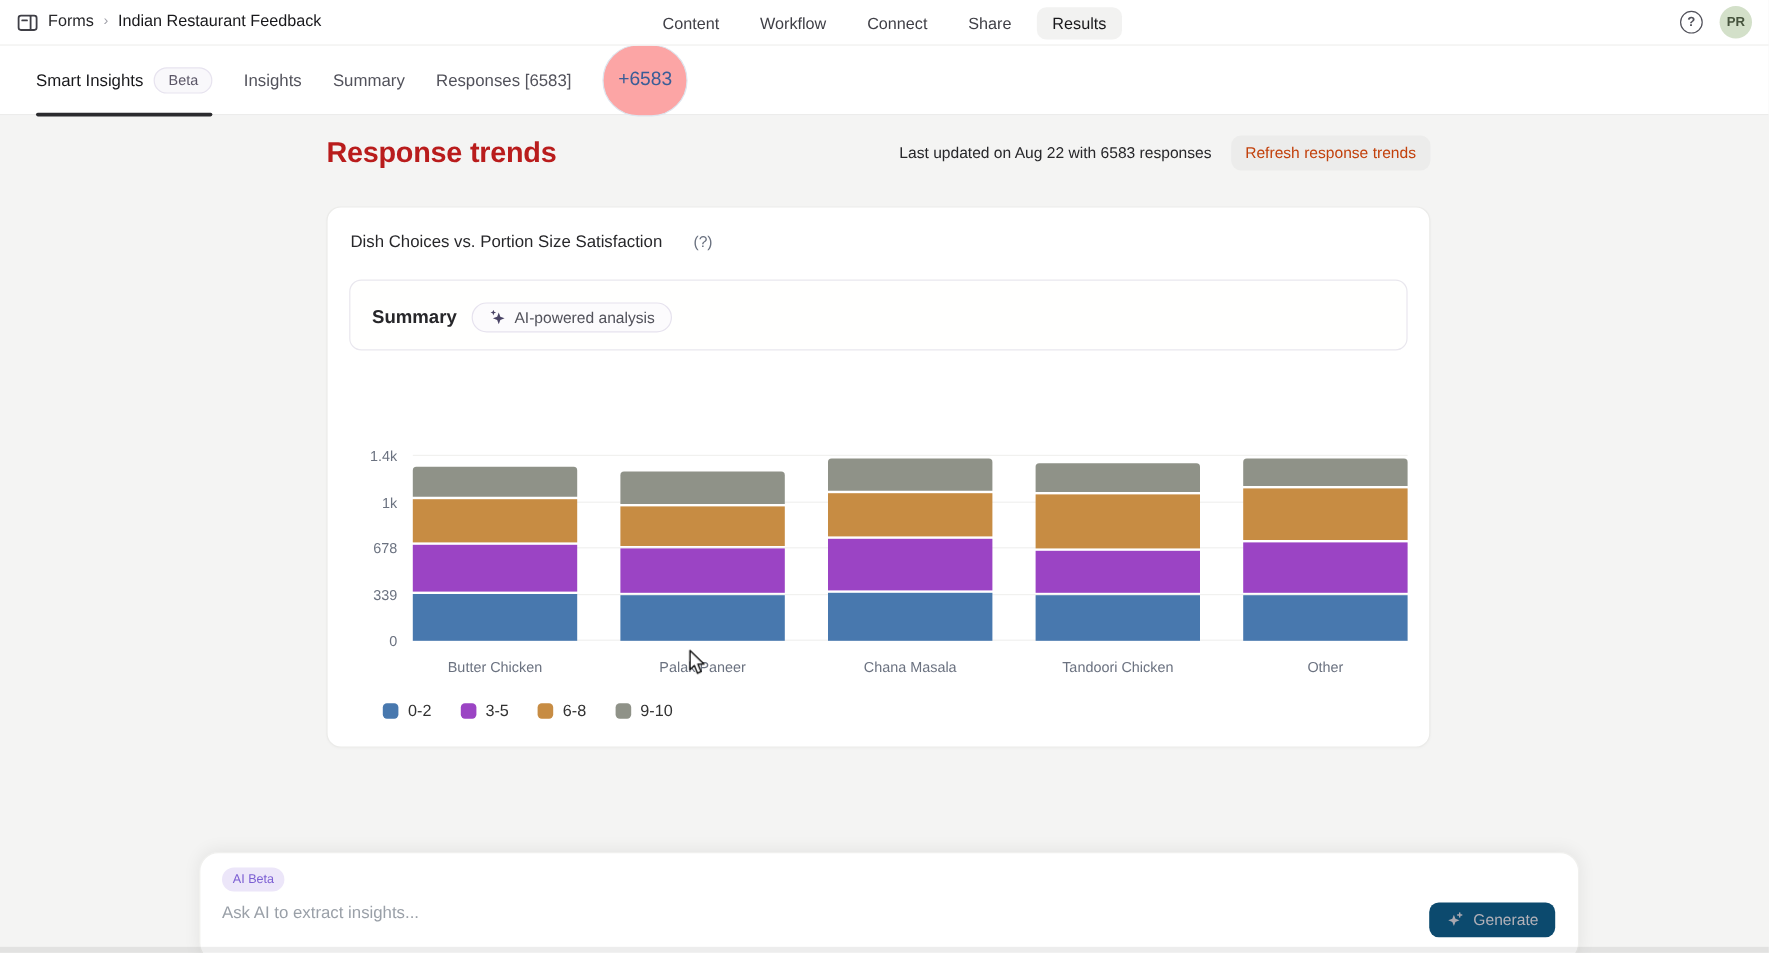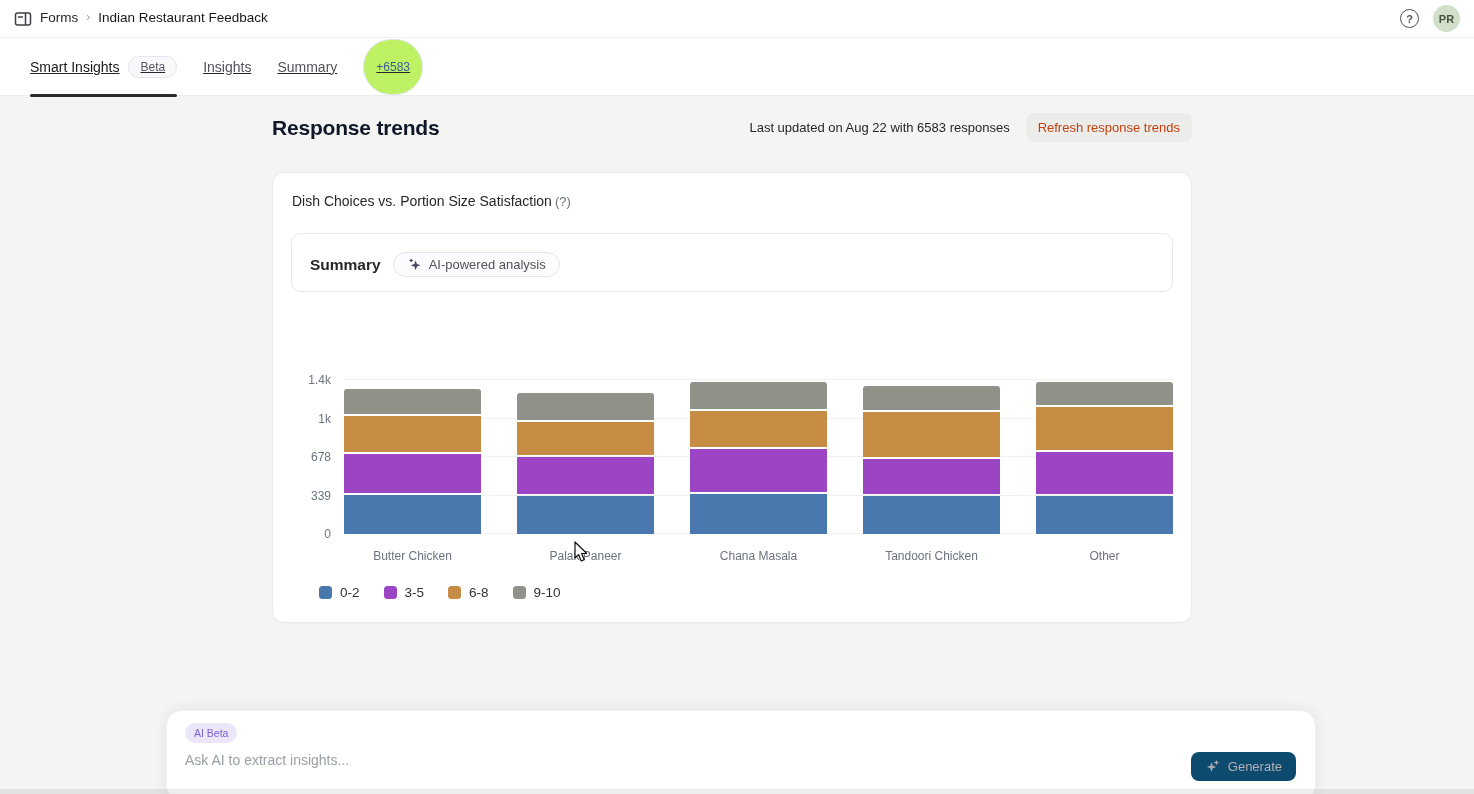--- a/index.html
+++ b/index.html
@@ -30,54 +30,54 @@
     font-size:11px; font-weight:600; color:#52525b; cursor:pointer;
   }
   .avatar {
     width:27px; height:27px; border-radius:50%; background:#d3e0c9;
     display:flex; align-items:center; justify-content:center;
     font-size:11px; font-weight:600; color:#46543d; cursor:pointer;
   }
   
   .tabbar {
     background:#fff; height:58px; display:flex; align-items:center;
-    padding:0 0 0 30px; gap:26px; border-bottom:1px solid #ececeb;text-decoration:underline;
+    padding:0 0 0 30px; gap:26px; border-bottom:1px solid #ececeb;
   }
   .tab { position:relative; height:58px; display:flex; align-items:center; gap:9px;
          font-size:14px; color:#52525b; cursor:pointer; }
   .tab.active { color:#18181b; font-weight:500; }
   .tab.active::after {
     content:""; position:absolute; left:0; right:0; bottom:-1px;
     height:3px; background:#2b2b2e; border-radius:2px;
   }
   .beta-pill {
     font-size:12px; color:#5a5566; background:#f9f8fb; border:1px solid #e7e3ef;
     border-radius:999px; padding:3px 11px; font-weight:400;
   }
   .count-pill {
-    font-size:12px; color:#3a5d97; background:#bef264; border:1px solid #dde5ee;
+    font-size:16px; color:#3a5d97; background:#fca5a5; border:1px solid #dde5ee;
     border-radius:999px; padding:20px 12px; cursor:pointer;
   }
   
   .content { width:920px; margin:0 0 0 272px; }
   .page-head { display:flex; align-items:center; justify-content:space-between; margin-top:17px; }
-  .page-title { font-size:21px; font-weight:600; letter-spacing:-0.2px; color:#0f172a; }
+  .page-title { font-size:24px; font-weight:600; letter-spacing:-0.2px; color:#b91c1c; }
   .page-head-right { display:flex; align-items:center; gap:16px; }
   .updated { font-size:13px; color:#27272a; }
   .refresh-btn {
     font-size:13px; color:#c2410c; background:#ececeb; border:none;
     border-radius:8px; padding:7px 12px; cursor:pointer; font-weight:500;
     font-family:inherit;
   }
   
   .card {
     margin-top:30px; background:#fff; border:1px solid #ebebe9; border-radius:12px;
     padding:20px 18px 22px; box-shadow:0 1px 2px rgba(0,0,0,0.02);
   }
-  .card-title-row { display:flex; align-items:center; gap:3px; padding-left:1px; }
+  .card-title-row { display:flex; align-items:center; gap:26px; padding-left:1px; }
   .card-title { font-size:14px; font-weight:500; color:#27272a; }
   .card-help { font-size:13px; color:#6b7280; cursor:pointer; }
   .summary-box {
     margin-top:24px; border:1px solid #e9e7ee; border-radius:10px;
     background:#fffffe; padding:18px 18px 14px;
   }
   .summary-head { display:flex; align-items:center; gap:12px; }
   .summary-title { font-size:15.5px; font-weight:600; color:#27272a; }
   .ai-pill {
     display:flex; align-items:center; gap:7px; border:1px solid #e6e2ee;
@@ -136,36 +136,46 @@
       <svg width="18" height="18" viewBox="0 0 18 18" fill="none" stroke="#3f3f46" stroke-width="1.5" stroke-linecap="round">
         <rect x="1.5" y="3" width="15" height="12" rx="2"></rect>
         <line x1="4.5" y1="7" x2="8.5" y2="7"></line>
         <line x1="11.5" y1="3.5" x2="11.5" y2="14.5"></line>
       </svg>
     </span>
     <span class="crumb-app">Forms</span>
     <span class="crumb-sep">›</span>
     <span class="crumb-title">Indian Restaurant Feedback</span>
   </div>
+  <nav class="centernav">
+    <span class="navitem">Content</span>
+    <span class="navitem">Workflow</span>
+    <span class="navitem">Connect</span>
+    <span class="navitem">Share</span>
+    <span class="navitem active">Results</span>
+  </nav>
   <div class="top-right">
     <span class="help-btn">?</span>
     <span class="avatar">PR</span>
   </div>
 </header>
 
 <div class="tabbar">
   <div class="tab active">
     <span>Smart Insights</span>
     <span class="beta-pill">Beta</span>
   </div>
   <div class="tab">
     <span>Insights</span>
   </div>
   <div class="tab">
     <span>Summary</span>
+  </div>
+  <div class="tab">
+    <span>Responses [6583]</span>
   </div>
   <span class="count-pill">+6583</span>
 </div>
 
 <main class="content">
   <div class="page-head">
     <h1 class="page-title">Response trends</h1>
     <div class="page-head-right">
       <span class="updated">Last updated on Aug 22 with 6583 responses</span>
       <button class="refresh-btn">Refresh response trends</button>

